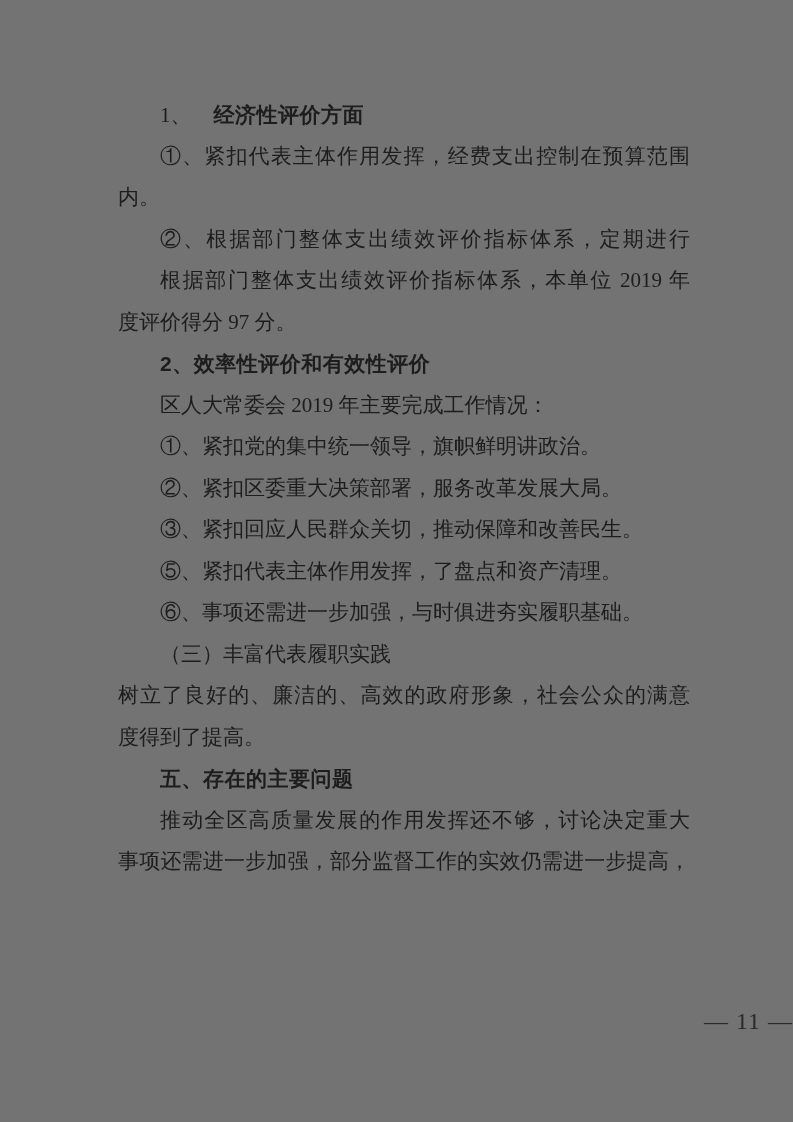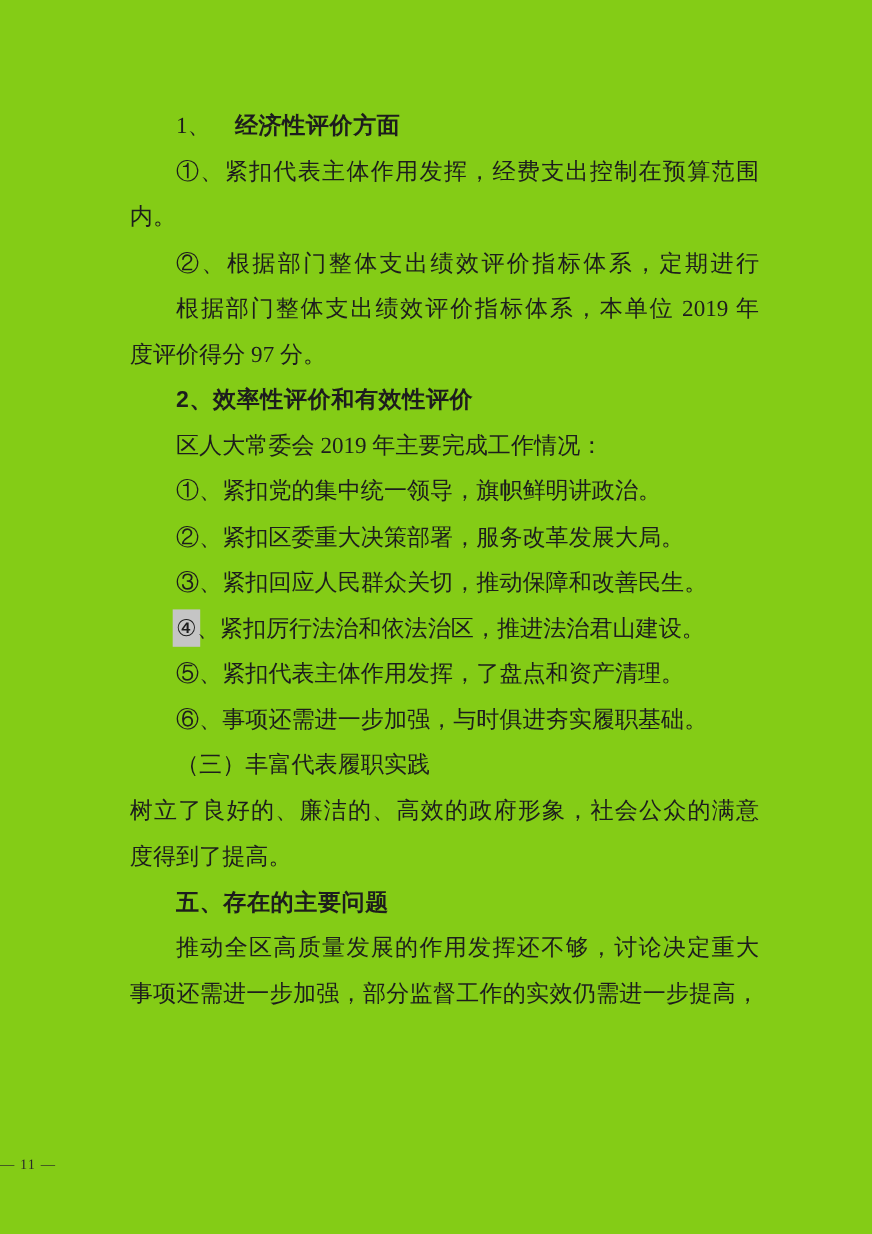--- a/index.html
+++ b/index.html
@@ -4,21 +4,21 @@
 <style>
   html, body {
     margin: 0;
     padding: 0;
     background: #ffffff;
   }
   .page {
     position: relative;
     width: 793px;
     height: 1122px;
-    background: #84cc16;
+    background: #737373;
     overflow: hidden;
     color: #1d1d1d;
   }
   .content {
     position: absolute;
     left: 118px;
     top: 94px;
     width: 572px;
     font-family: "Liberation Serif", "DejaVu Serif", serif;
     font-size: 21px;
@@ -49,45 +49,44 @@
   .h-gap { margin-left: 1.05em; }
   .hl {
     background: #c5c5c5;
     padding: 5px 3px;
     margin: 0 -3px;
   }
   .footer {
     position: absolute;
     left: 0;
     right: 0;
-    top: 1051px;
-    text-align: left;
+    top: 1008px;
+    text-align: right;
     font-family: "Liberation Serif", "DejaVu Serif", serif;
-    font-size: 13px;
+    font-size: 24px;
     color: #2a2a2a;
     letter-spacing: 1px;
   }
 </style>
 </head>
 <body>
 
 <div class="page">
   <div class="content" id="doc-body">
       <div class="line indent"><span class="h-num">1、</span><span class="h-title h-gap">经济性评价方面</span></div>
       <div class="line indent fill">①、紧扣代表主体作用发挥，经费支出控制在预算范围</div>
       <div class="line">内。</div>
       <div class="line indent fill">②、根据部门整体支出绩效评价指标体系，定期进行</div>
       <div class="line indent fill">根据部门整体支出绩效评价指标体系，本单位 2019 年</div>
       <div class="line">度评价得分 97 分。</div>
       <div class="line indent h-title">2、效率性评价和有效性评价</div>
       <div class="line indent">区人大常委会 2019 年主要完成工作情况：</div>
       <div class="line indent">①、紧扣党的集中统一领导，旗帜鲜明讲政治。</div>
       <div class="line indent">②、紧扣区委重大决策部署，服务改革发展大局。</div>
       <div class="line indent">③、紧扣回应人民群众关切，推动保障和改善民生。</div>
-      <div class="line indent"><span class="hl">④</span>、紧扣厉行法治和依法治区，推进法治君山建设。</div>
       <div class="line indent">⑤、紧扣代表主体作用发挥，了盘点和资产清理。</div>
       <div class="line indent">⑥、事项还需进一步加强，与时俱进夯实履职基础。</div>
       <div class="line indent">（三）丰富代表履职实践</div>
       <div class="line fill">树立了良好的、廉洁的、高效的政府形象，社会公众的满意</div>
       <div class="line">度得到了提高。</div>
       <div class="line indent h-title">五、存在的主要问题</div>
       <div class="line indent fill">推动全区高质量发展的作用发挥还不够，讨论决定重大</div>
       <div class="line fill">事项还需进一步加强，部分监督工作的实效仍需进一步提高，</div>
     </div>
   <div class="footer">

